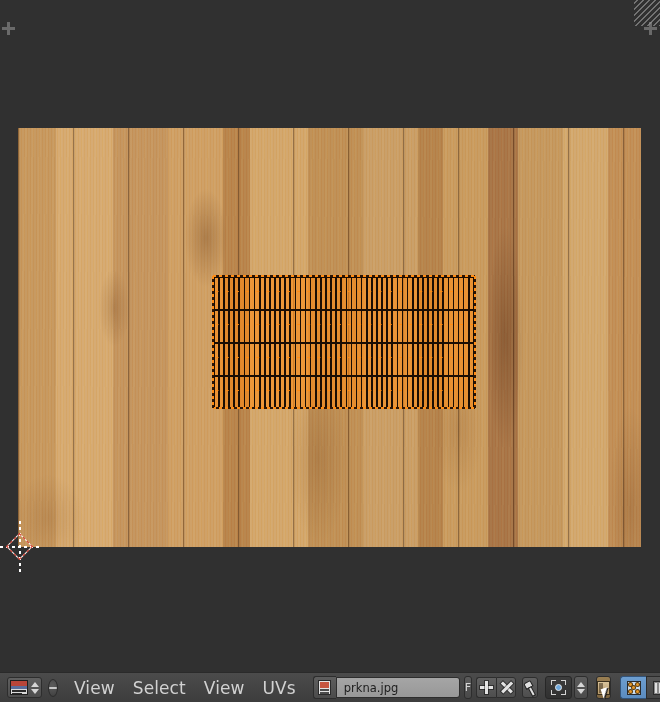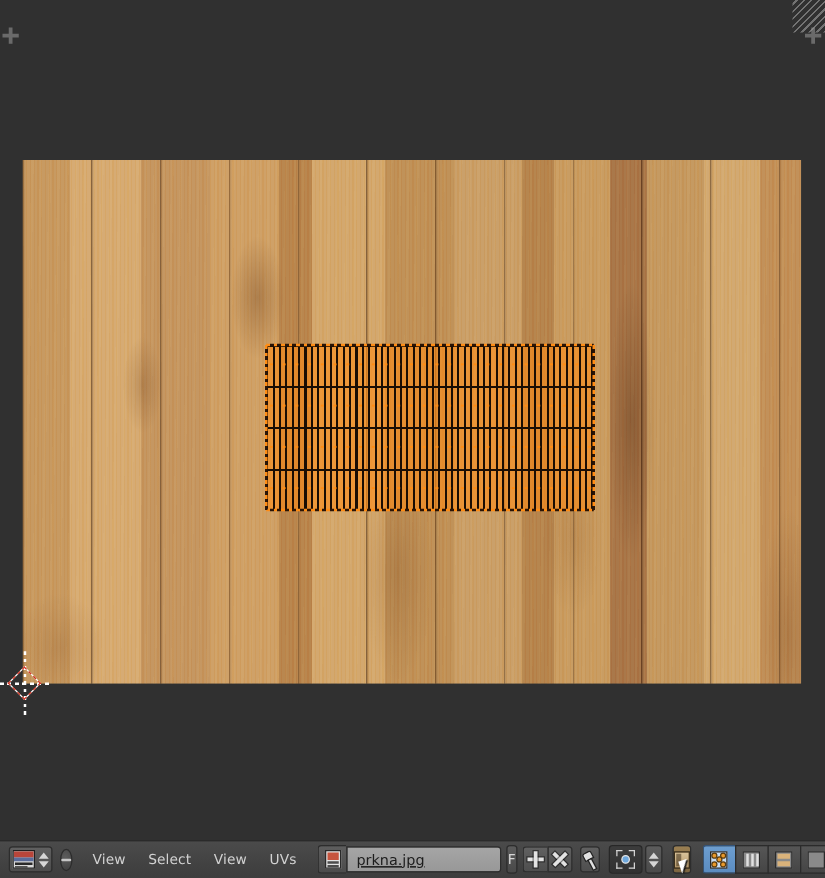--- a/index.html
+++ b/index.html
@@ -190,21 +190,21 @@
     height: 21px;
     display: flex; align-items: center; justify-content: center;
     background: linear-gradient(180deg,#616161,#4e4e4e);
     border: 1px solid #2e2e2e;
     border-radius: 3px;
     box-sizing: border-box;
     color: #d8d8d8;
   }
   .menu-label {
     color: #d2d2d2;
-    font-size: 11px;
+    font-size: 17px;
     padding: 0 9px;
     line-height: 30px;
     letter-spacing: .1px;
     white-space: nowrap;
   }
 
   
   #editor-type {
     width: 36px; height: 21px;
     margin-left: 4px;
@@ -248,21 +248,21 @@
     border: 1px solid #2c2c2c;
     display: flex; align-items: center; justify-content: center;
   }
   #collapse-btn span {
     width: 8px; height: 2px; background: #c6c6c6; border-radius: 1px;
   }
 
   
   #image-block {
     display: flex; align-items: center;
-    height: 21px; margin-left: 8px; text-decoration: underline;
+    height: 21px; margin-left: 8px;
   }
   #image-icon-btn {
     width: 22px; height: 21px;
     background: linear-gradient(180deg,#5e5e5e,#4b4b4b);
     border: 1px solid #2d2d2d;
     border-right: none;
     border-radius: 3px 0 0 3px;
     display: flex; align-items: center; justify-content: center;
   }
   .img-doc-glyph {

